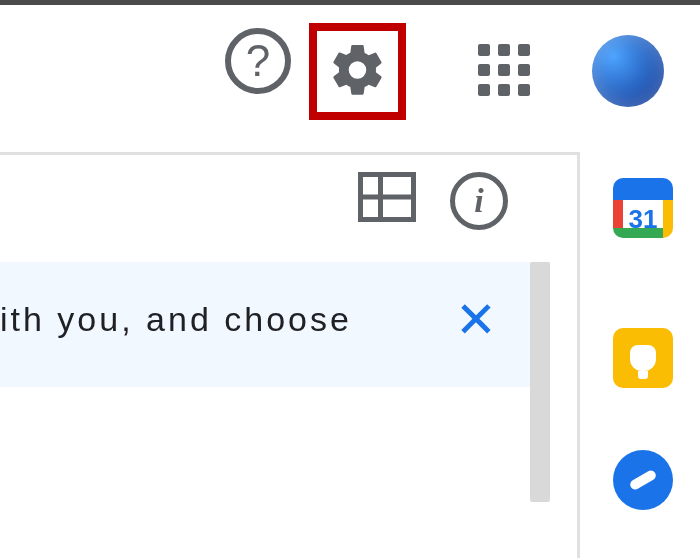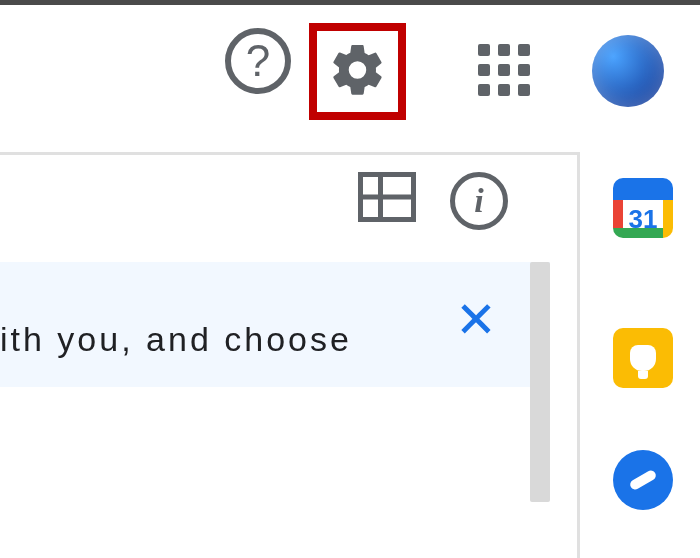--- a/index.html
+++ b/index.html
@@ -15,21 +15,21 @@
   .hsep{position:absolute;left:0;height:3px;background:#e0e0e0;}
   .vsep{position:absolute;width:3px;background:#e0e0e0;}
   
   .tb-icon{position:absolute;top:172px;color:#5f6368;}
   .list-icon2{width:48px;height:40px;border:5px solid #5f6368;position:relative;}
   .list-icon2::before{content:"";position:absolute;left:0;right:0;top:50%;height:5px;background:#5f6368;transform:translateY(-50%);}
   .list-icon2::after{content:"";position:absolute;top:0;bottom:0;left:32%;width:5px;background:#5f6368;}
   .info-circle{width:48px;height:48px;border:5px solid #5f6368;border-radius:50%;display:flex;align-items:center;justify-content:center;font-family:"Georgia",serif;font-style:italic;font-size:34px;font-weight:600;color:#5f6368;}
   
   .banner{position:absolute;left:0;top:262px;width:550px;height:125px;background:#f2f8ff;}
-  .banner-text{position:absolute;left:0;top:300px;color:#202124;font-size:34px;letter-spacing:3px;margin-top:20px;}
+  .banner-text{position:absolute;left:0;top:300px;color:#202124;font-size:34px;letter-spacing:3px;}
   .banner-close{position:absolute;left:455px;top:300px;color:#1a73e8;font-size:50px;line-height:40px;cursor:pointer;}
   .scrollbar{position:absolute;left:530px;top:262px;width:20px;height:240px;background:#d9d9d9;border-radius:2px;}
   
   .side-icon{position:absolute;left:613px;width:60px;height:60px;}
   .calendar{background:#fff;border-radius:0;position:relative;}
   .calendar .top{position:absolute;left:0;top:0;width:100%;height:22px;background:#1a73e8;border-top-left-radius:10px;border-top-right-radius:10px;}
   .calendar .edge-r{position:absolute;right:0;top:22px;bottom:0;width:10px;background:#fbbc04;border-bottom-right-radius:10px;}
   .calendar .edge-b{position:absolute;left:0;bottom:0;right:10px;height:10px;background:#34a853;border-bottom-left-radius:10px;}
   .calendar .edge-l{position:absolute;left:0;top:22px;width:10px;bottom:10px;background:#ea4335;}
   .calendar .num{position:absolute;left:0;right:0;top:22px;bottom:0;display:flex;align-items:center;justify-content:center;font-size:26px;font-weight:600;color:#1a73e8;}

